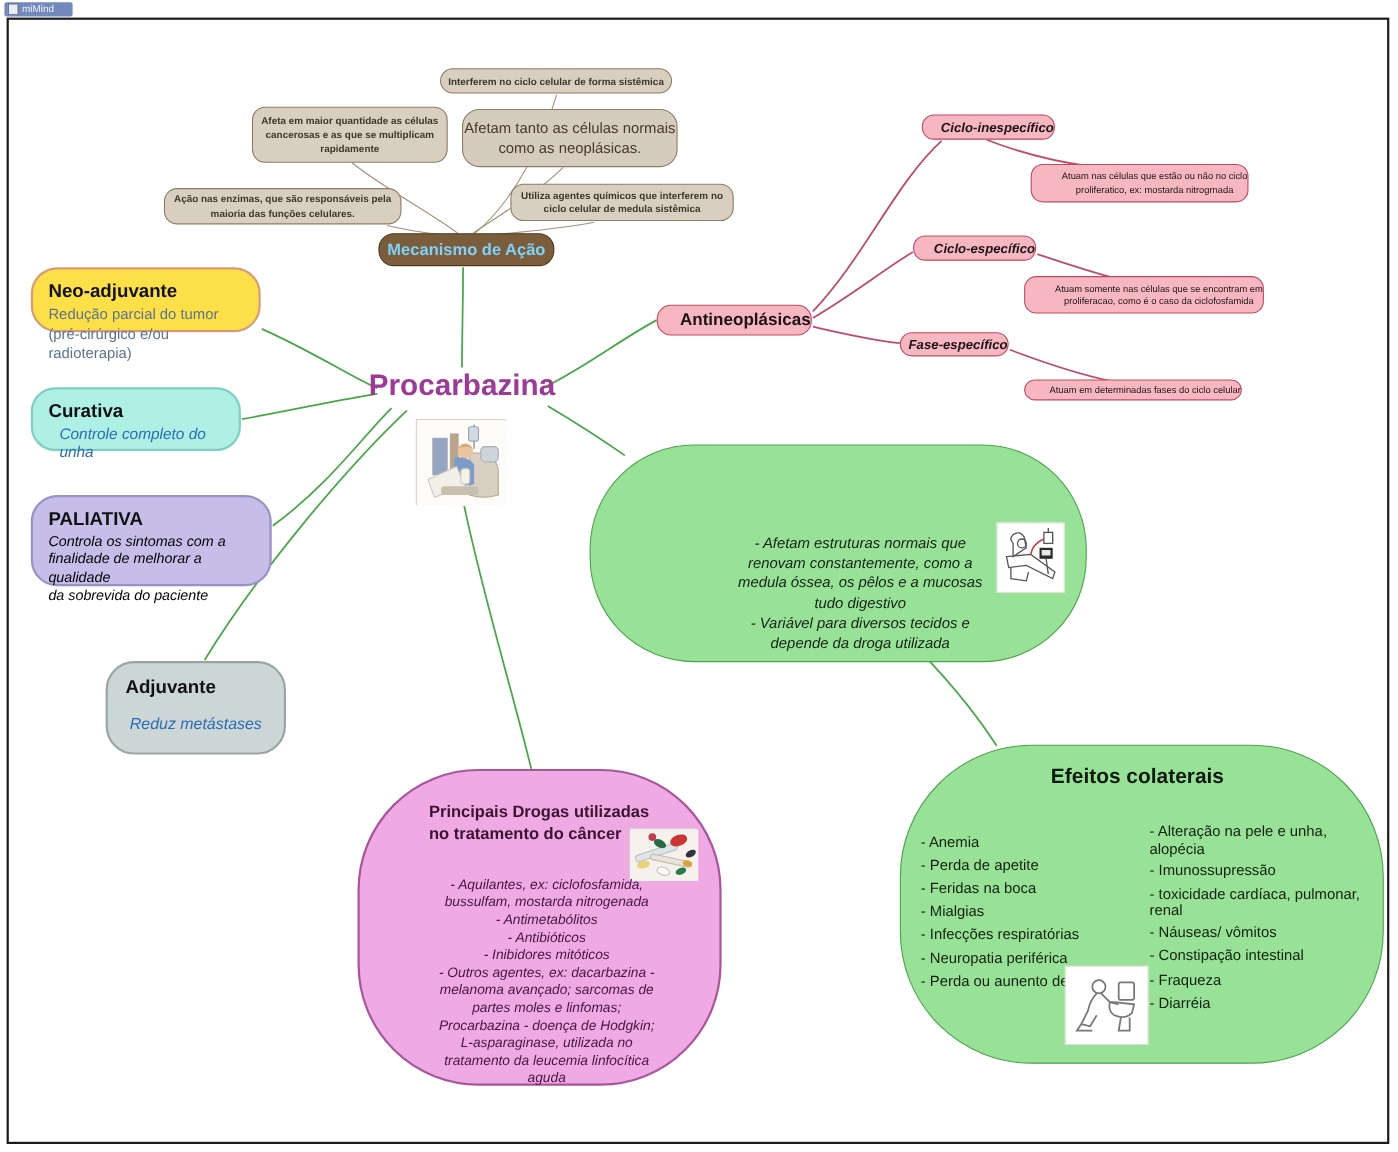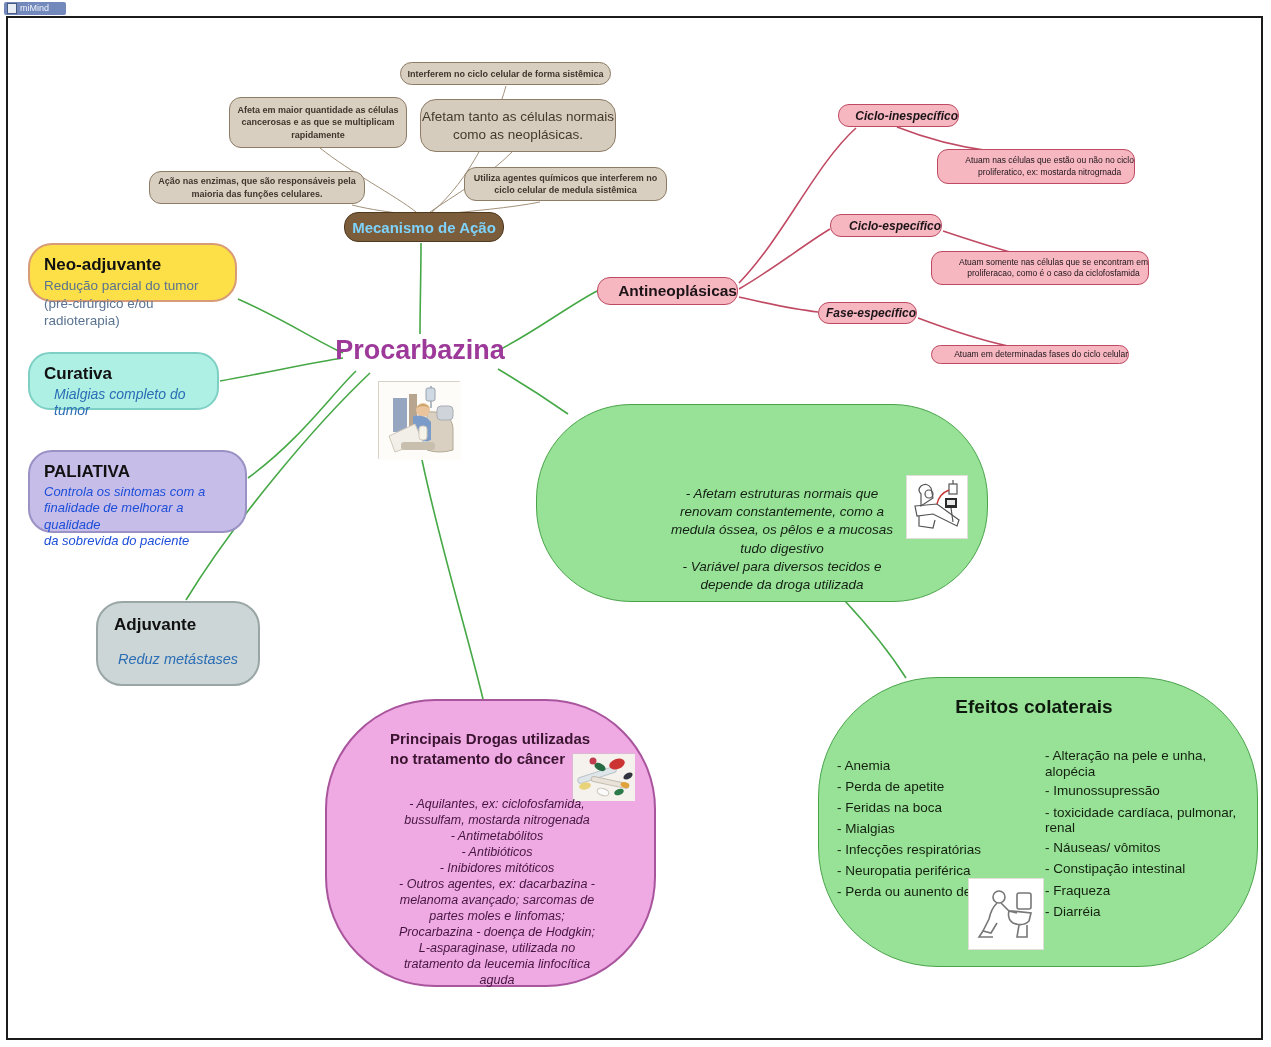--- a/index.html
+++ b/index.html
@@ -137,25 +137,25 @@
   </svg>
 </div>
 
 <div class="leftnode" style="left:28px;top:243px;width:209px;height:59px;background:#fde047;border:2px solid #d89b78;border-radius:24px;">
   <h3>Neo-adjuvante</h3>
   <div class="pre" style="font-size:13.5px;color:#5a7390;line-height:1.3;">Redução parcial do tumor
 (pré-cirúrgico e/ou radioterapia)</div>
 </div>
 <div class="leftnode" style="left:28px;top:352px;width:191px;height:58px;background:#aff0e4;border:2px solid #7ecfc4;border-radius:22px;">
   <h3>Curativa</h3>
-  <div style="font-size:14px;color:#2a6db5;font-style:italic;padding-left:10px;">Mialgias completo do tumor</div>
+  <div style="font-size:14px;color:#2a6db5;font-style:italic;padding-left:10px;">Controle completo do unha</div>
 </div>
 <div class="leftnode" style="left:28px;top:450px;width:219px;height:83px;background:#c6bde9;border:2px solid #9a91c4;border-radius:24px;">
   <h3>PALIATIVA</h3>
-  <div class="pre" style="font-size:13px;color:#1d4ed8;font-style:italic;line-height:1.25;">Controla os sintomas com a
+  <div class="pre" style="font-size:13px;color:#000000;font-style:italic;line-height:1.25;">Controla os sintomas com a
 finalidade de melhorar a qualidade
 da sobrevida do paciente</div>
 </div>
 <div class="leftnode" style="left:96px;top:601px;width:164px;height:85px;background:#ccd6d6;border:2px solid #9aa6a6;border-radius:26px;padding:12px 16px;">
   <h3>Adjuvante</h3>
   <div style="font-size:14.5px;color:#2a6db5;font-style:italic;text-align:center;margin-top:16px;">Reduz metástases</div>
 </div>
 
 <div class="greenblob" style="left:536px;top:404px;width:452px;height:198px;border-radius:95px;">
   <div class="abs pre" style="left:60px;top:80px;width:370px;text-align:center;font-style:italic;font-size:13.5px;color:#142014;line-height:1.35;">- Afetam estruturas normais que

